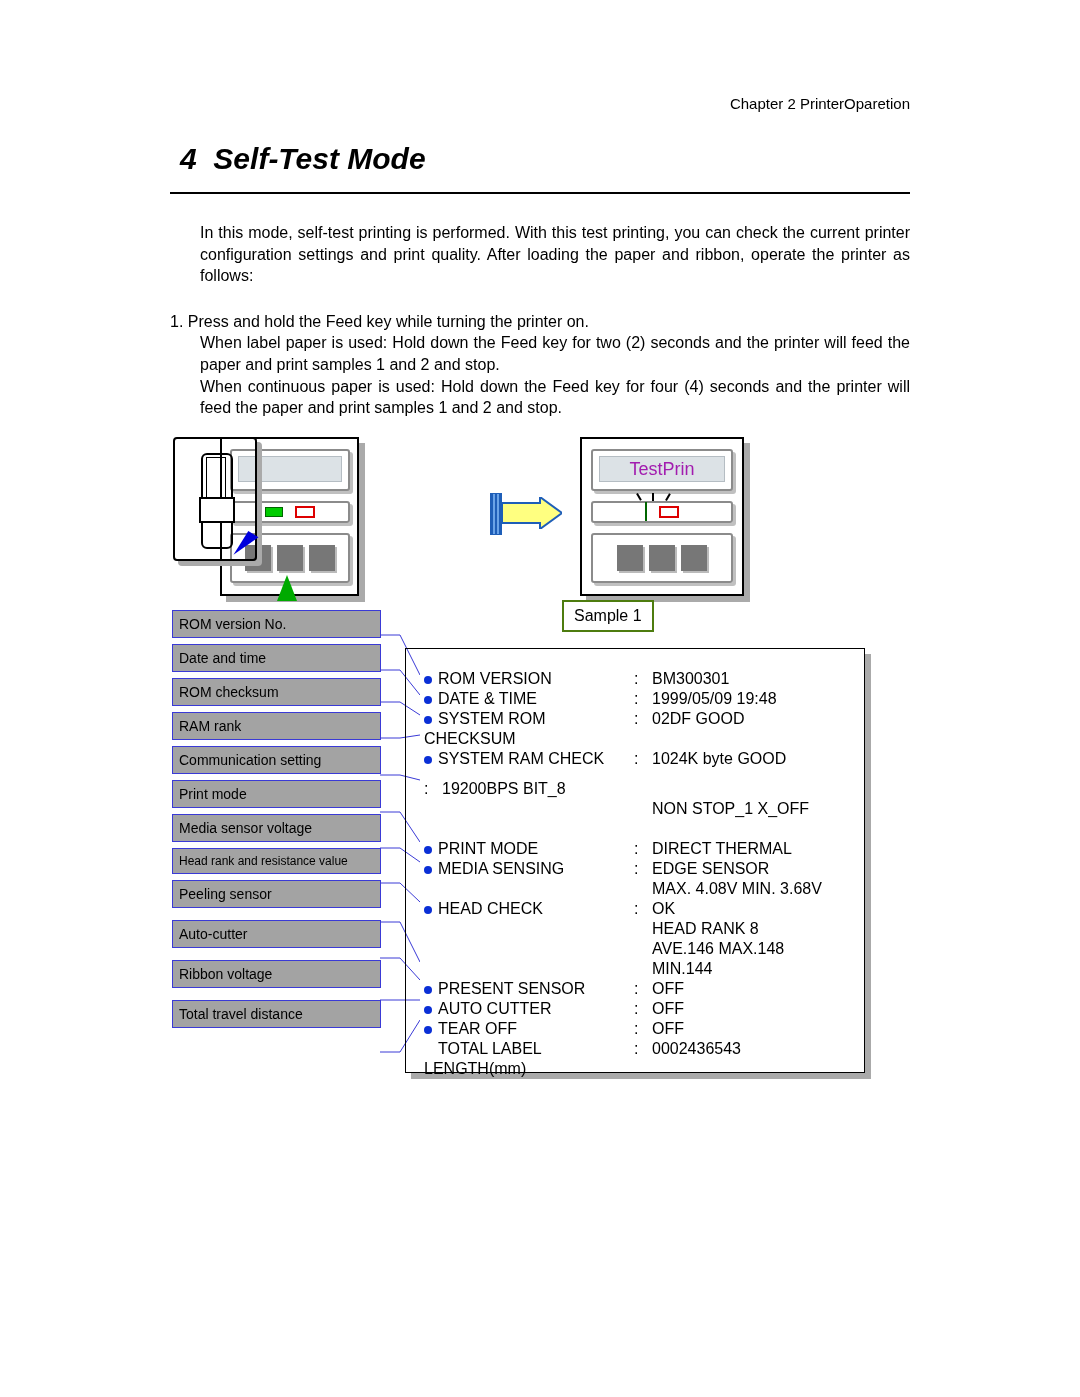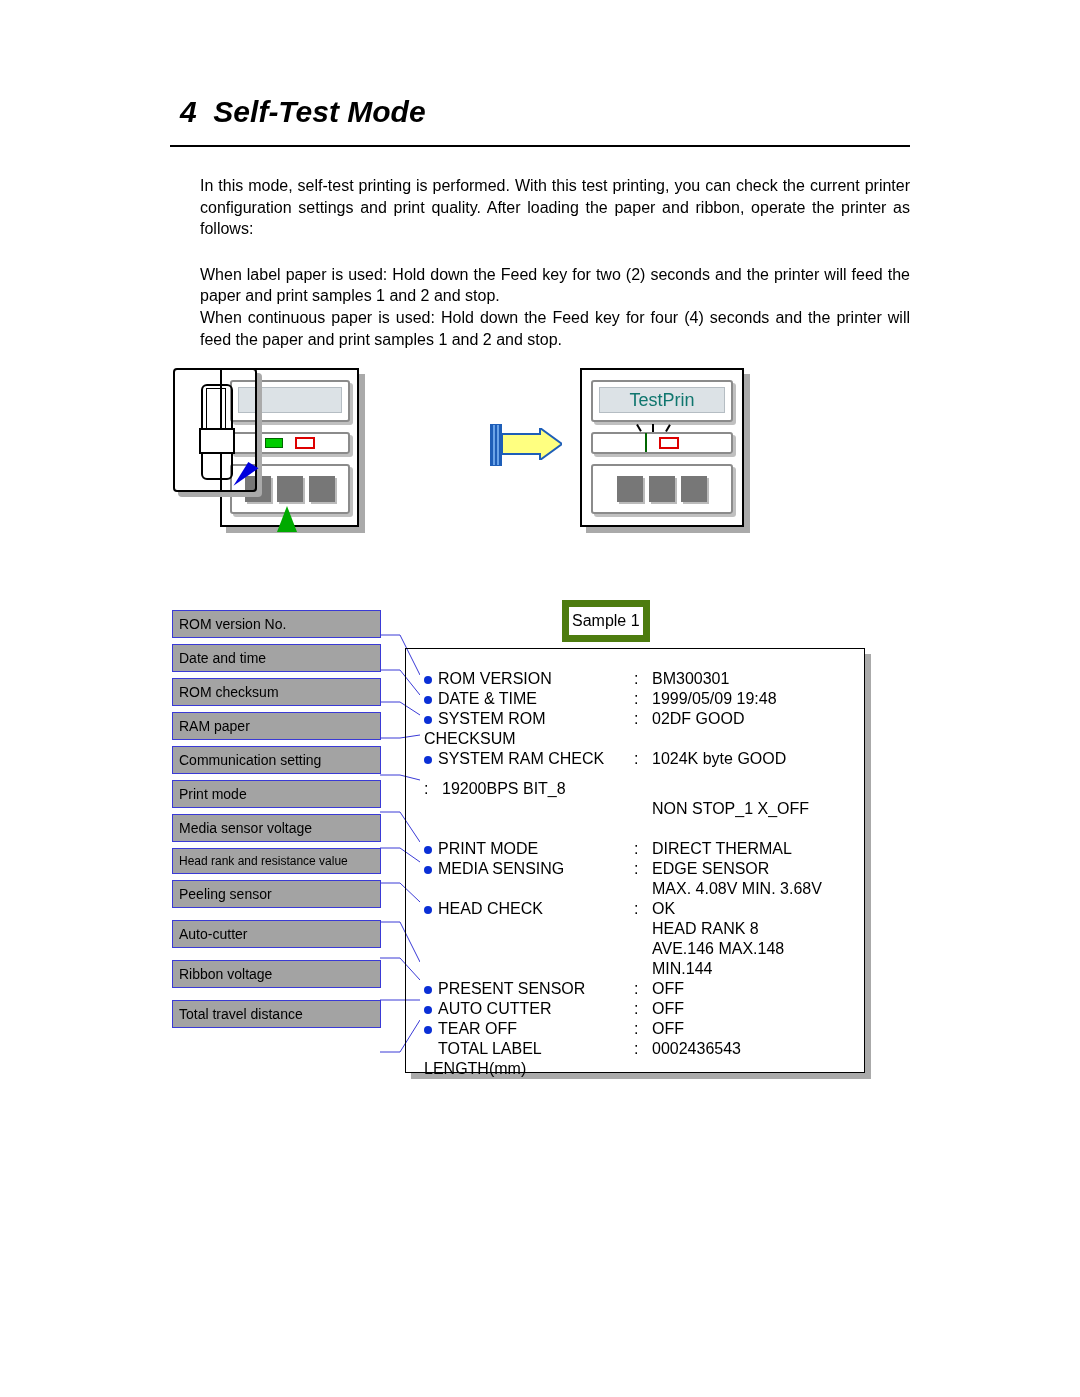--- a/index.html
+++ b/index.html
@@ -78,21 +78,21 @@
     background: #fff;
     box-shadow: 3px 3px 0 #c0c0c0;
   }
   .lcd {
     margin: 5px 6px;
     width: 102px; height: 24px;
     background: #dce2e6;
     border: 1px solid #b5bdc3;
     text-align: center;
     font-family: "Arial Narrow", Arial, sans-serif;
-    color: #0f766e;
+    color: #a21caf;
     font-size: 18px;
     line-height: 24px;
   }
 
   .led-row {
     margin: 10px auto 0 auto;
     width: 116px; height: 18px;
     border: 2px solid #8b8b8b;
     border-radius: 3px;
     box-shadow: 3px 3px 0 #c0c0c0;
@@ -171,24 +171,24 @@
   .pipe {
     position:absolute; left:320px; top:56px; width:10px; height:40px;
     background: repeating-linear-gradient(90deg,#1e5eb8 0 2px, #6aa3e8 2px 4px);
     border:1px solid #1e5eb8;
   }
   .blink-rays { position:absolute; display:flex; width:30px; justify-content:space-between; }
 
   
   .sample-label {
     position:absolute;
-    border:7px solid #4d7c0f;
+    border:2px solid #4d7c0f;
     background:#fff;
     font-size:16px;
-    padding:5px 3px;
+    padding:5px 10px;
     left:562px; top:600px;
   }
 
   .callouts {
     position:absolute;
     left:172px;
     top:610px;
     width:230px;
   }
   .callout {
@@ -236,28 +236,30 @@
   .page-num {
     position:absolute;
     bottom:40px; left:0; width:100%; text-align:center;
     font-size:16px;
   }
 </style>
 </head>
 <body>
 
 <div class="page">
+  <div class="chapter-header">Chapter 2    PrinterOparetion</div>
 
   <div class="section-title">
     <span class="section-num">4</span>&nbsp;&nbsp;<span>Self-Test Mode</span>
   </div>
 
   <div class="intro">In this mode, self-test printing is performed. With this test printing, you can check the current printer configuration settings and print quality. After loading the paper and ribbon, operate the printer as follows:</div>
 
   <div class="step">
+    <div class="step-line1">1.  Press and hold the Feed key while turning the printer on.</div>
     <div class="step-body">When label paper is used: Hold down the Feed key for two (2) seconds and the printer will feed the paper and print samples 1 and 2 and stop.</div>
     <div class="step-body">When continuous paper is used: Hold down the Feed key for four (4) seconds and the printer will feed the paper and print samples 1 and 2 and stop.</div>
   </div>
 
   <div class="diag-row">
 
     <div class="panel panel-a">
       <div class="screen-frame">
           <div class="lcd"></div>
         </div>
@@ -311,21 +313,21 @@
       </div>
     </div>
   </div>
 
   <div class="sample-label">Sample 1</div>
 
   <div class="callouts" id="callouts">
       <div class="callout">ROM version No.</div>
       <div class="callout">Date and time</div>
       <div class="callout">ROM checksum</div>
-      <div class="callout">RAM paper</div>
+      <div class="callout">RAM rank</div>
       <div class="callout">Communication setting</div>
       <div class="callout">Print mode</div>
       <div class="callout">Media sensor voltage</div>
       <div class="callout small" style="margin-bottom: 6px;">Head rank and resistance value</div>
       <div class="callout" style="margin-bottom: 12px;">Peeling sensor</div>
       <div class="callout" style="margin-bottom: 12px;">Auto-cutter</div>
       <div class="callout" style="margin-bottom: 12px;">Ribbon voltage</div>
       <div class="callout" style="margin-bottom: 12px;">Total travel distance</div>
     </div>
 

